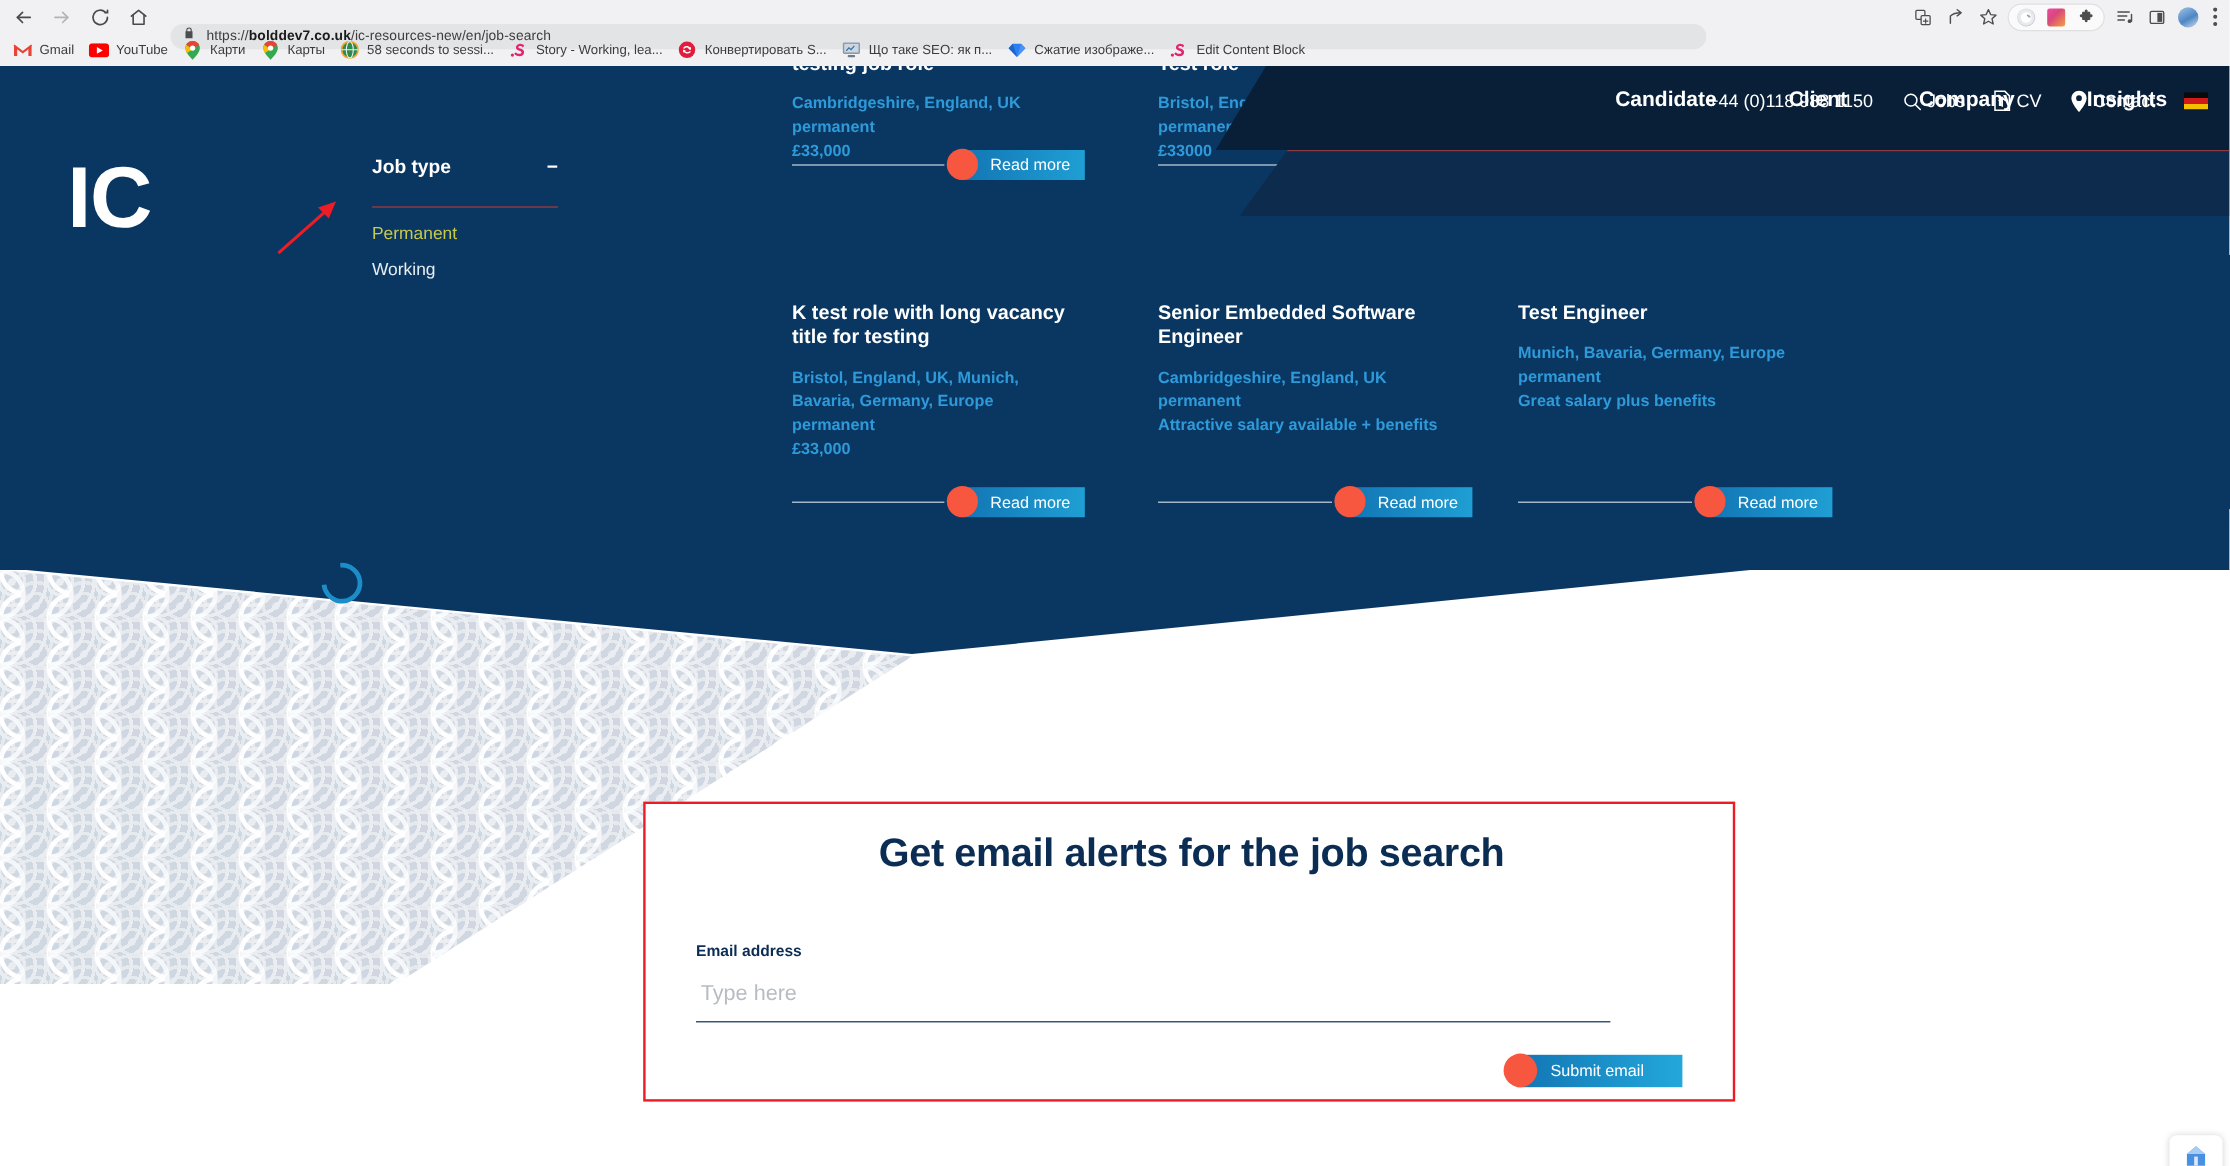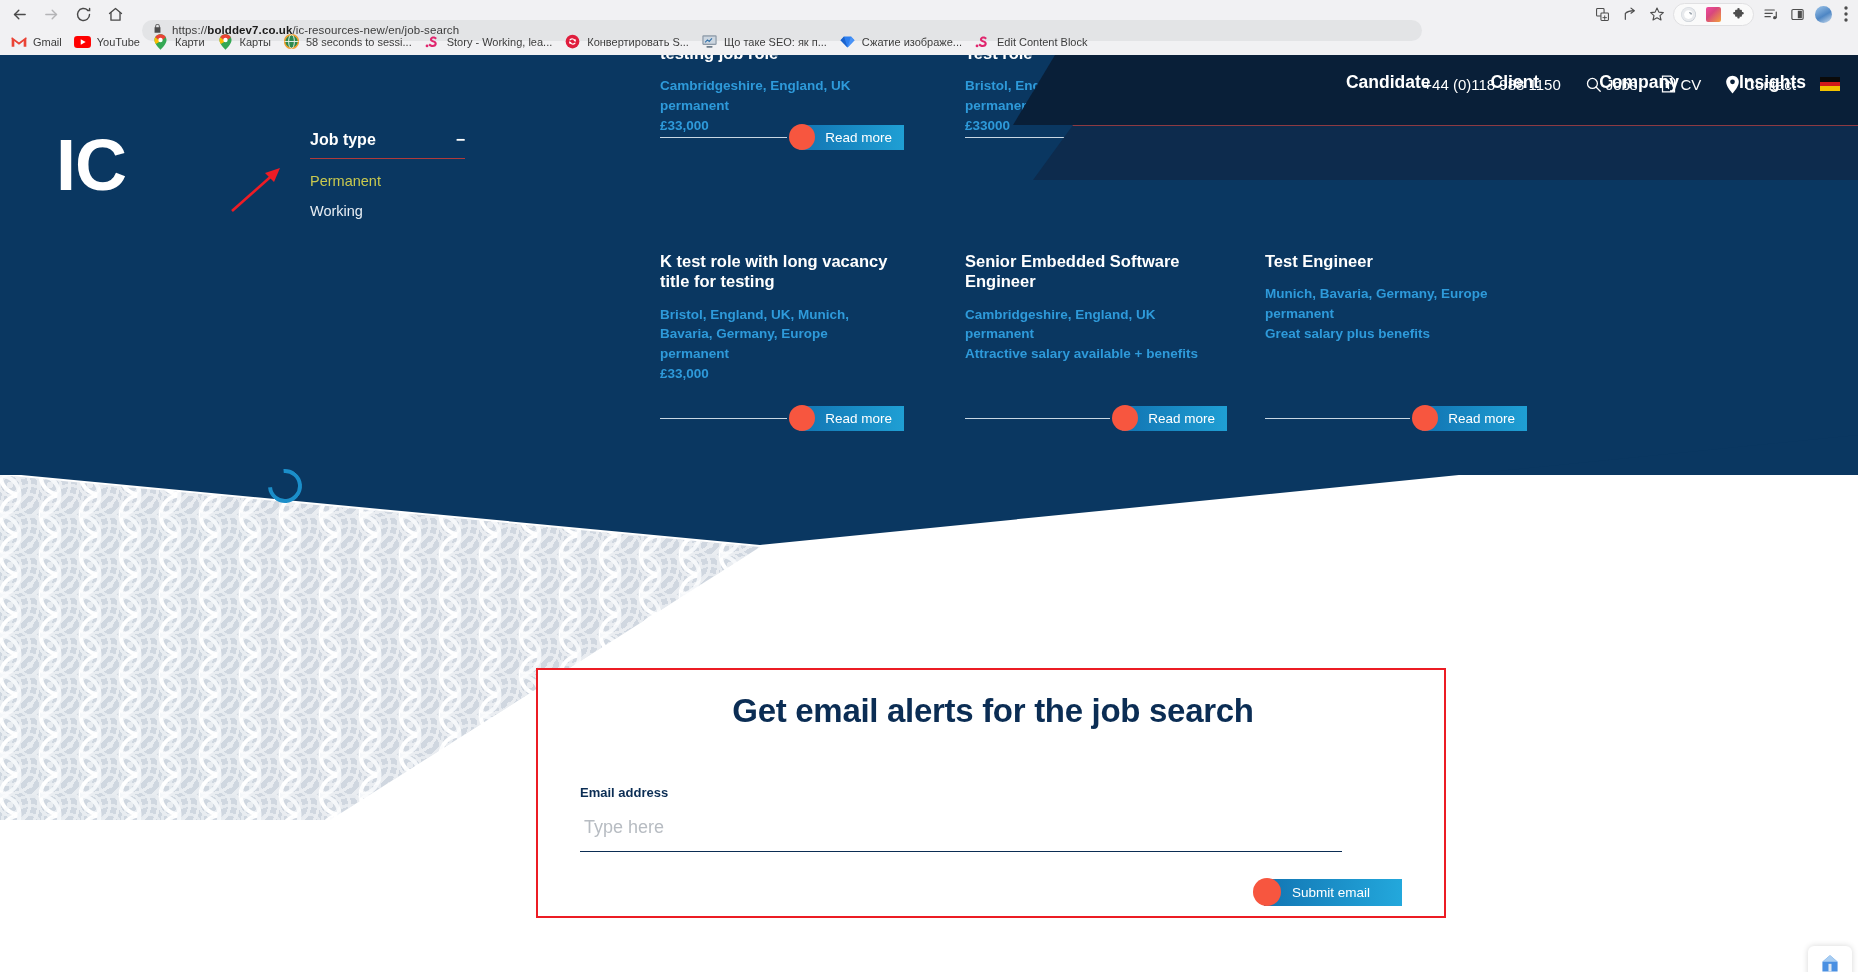--- a/index.html
+++ b/index.html
@@ -126,21 +126,21 @@
     font-size:72px; font-weight:700; color:#fff;
     letter-spacing:-1px; line-height:1;
     font-family:Liberation Sans, sans-serif;
     margin-left:18px;
   }
 
   
   #filter-panel{ position:absolute; left:310px; top:76px; width:200px; }
   #filter-title-row{
     display:flex; align-items:baseline; justify-content:space-between;
-    border-bottom:1.5px solid #b03a3a; padding-bottom:9px; width:155px;
+    border-bottom:1.5px solid #b03a3a; padding-bottom:23px; width:155px;
   }
   #filter-title{ font-size:16px; font-weight:700; color:#fff; }
   #filter-minus{ font-size:16px; font-weight:700; color:#fff; }
   .filter-opt{
     font-size:14.5px; color:#e8eef4; margin-top:14px;
   }
   .filter-opt.active{ color:#c9c94f; }
 
   
   #red-arrow{ position:absolute; left:228px; top:110px; }

